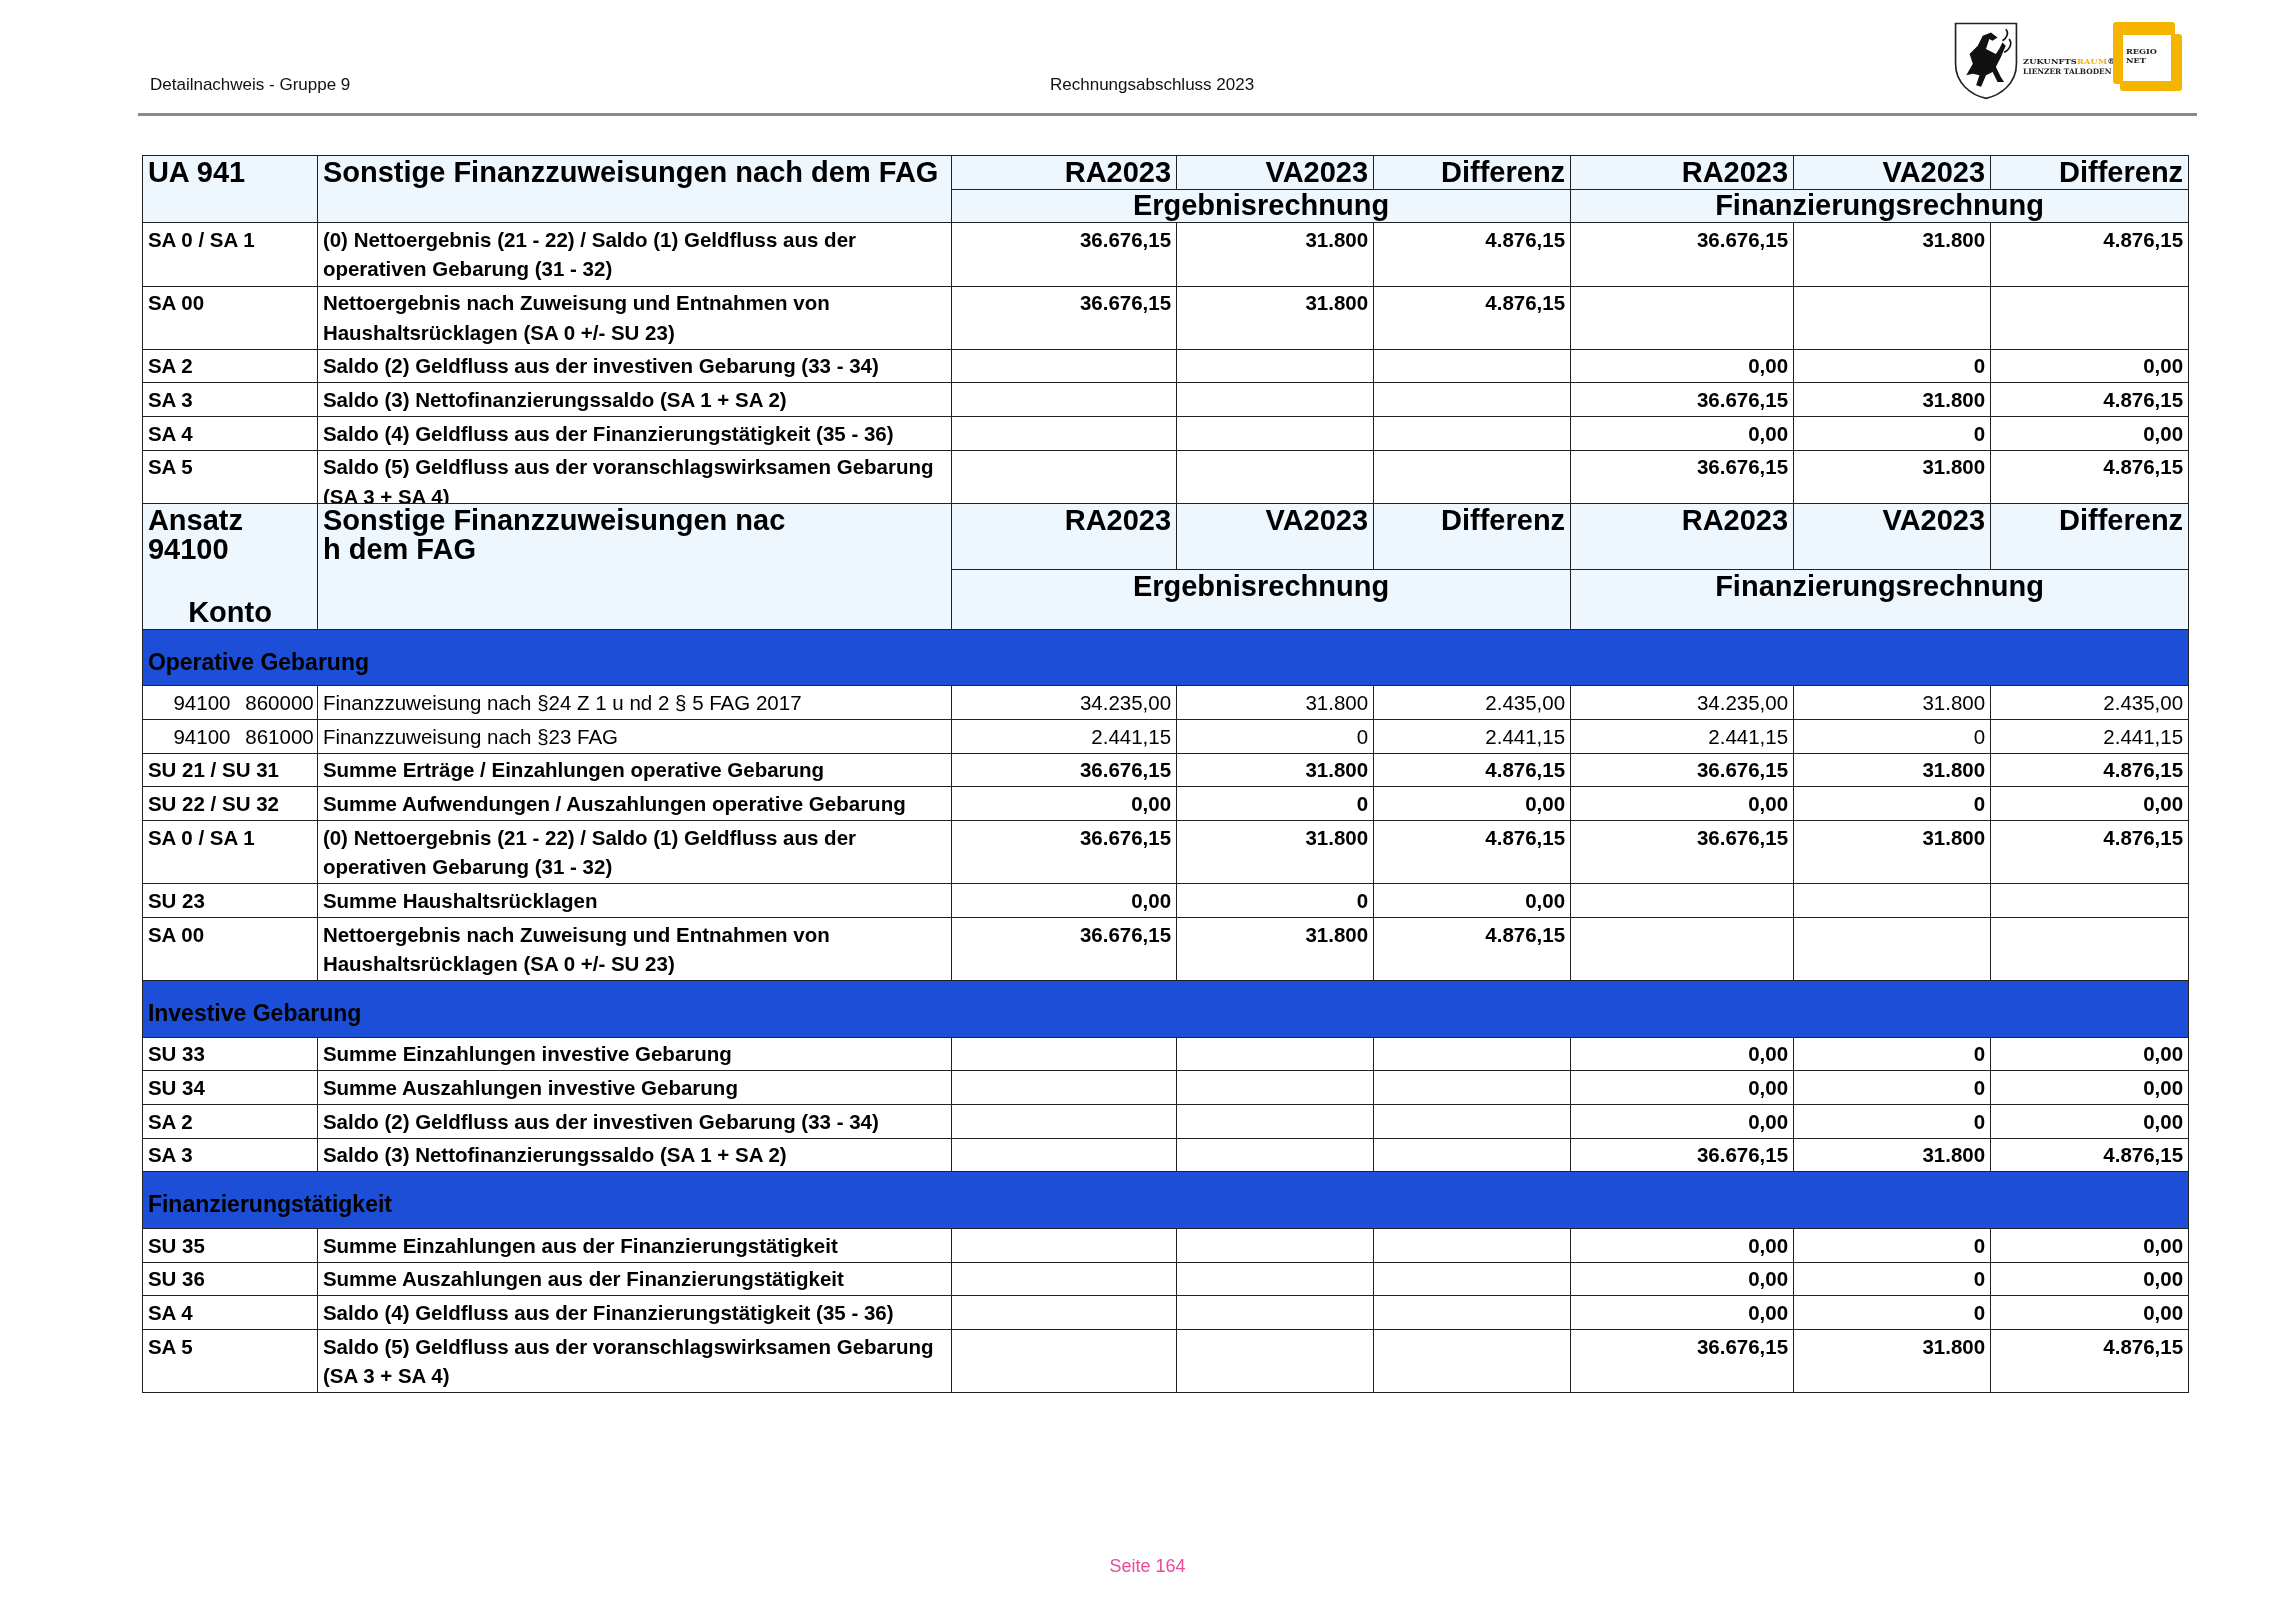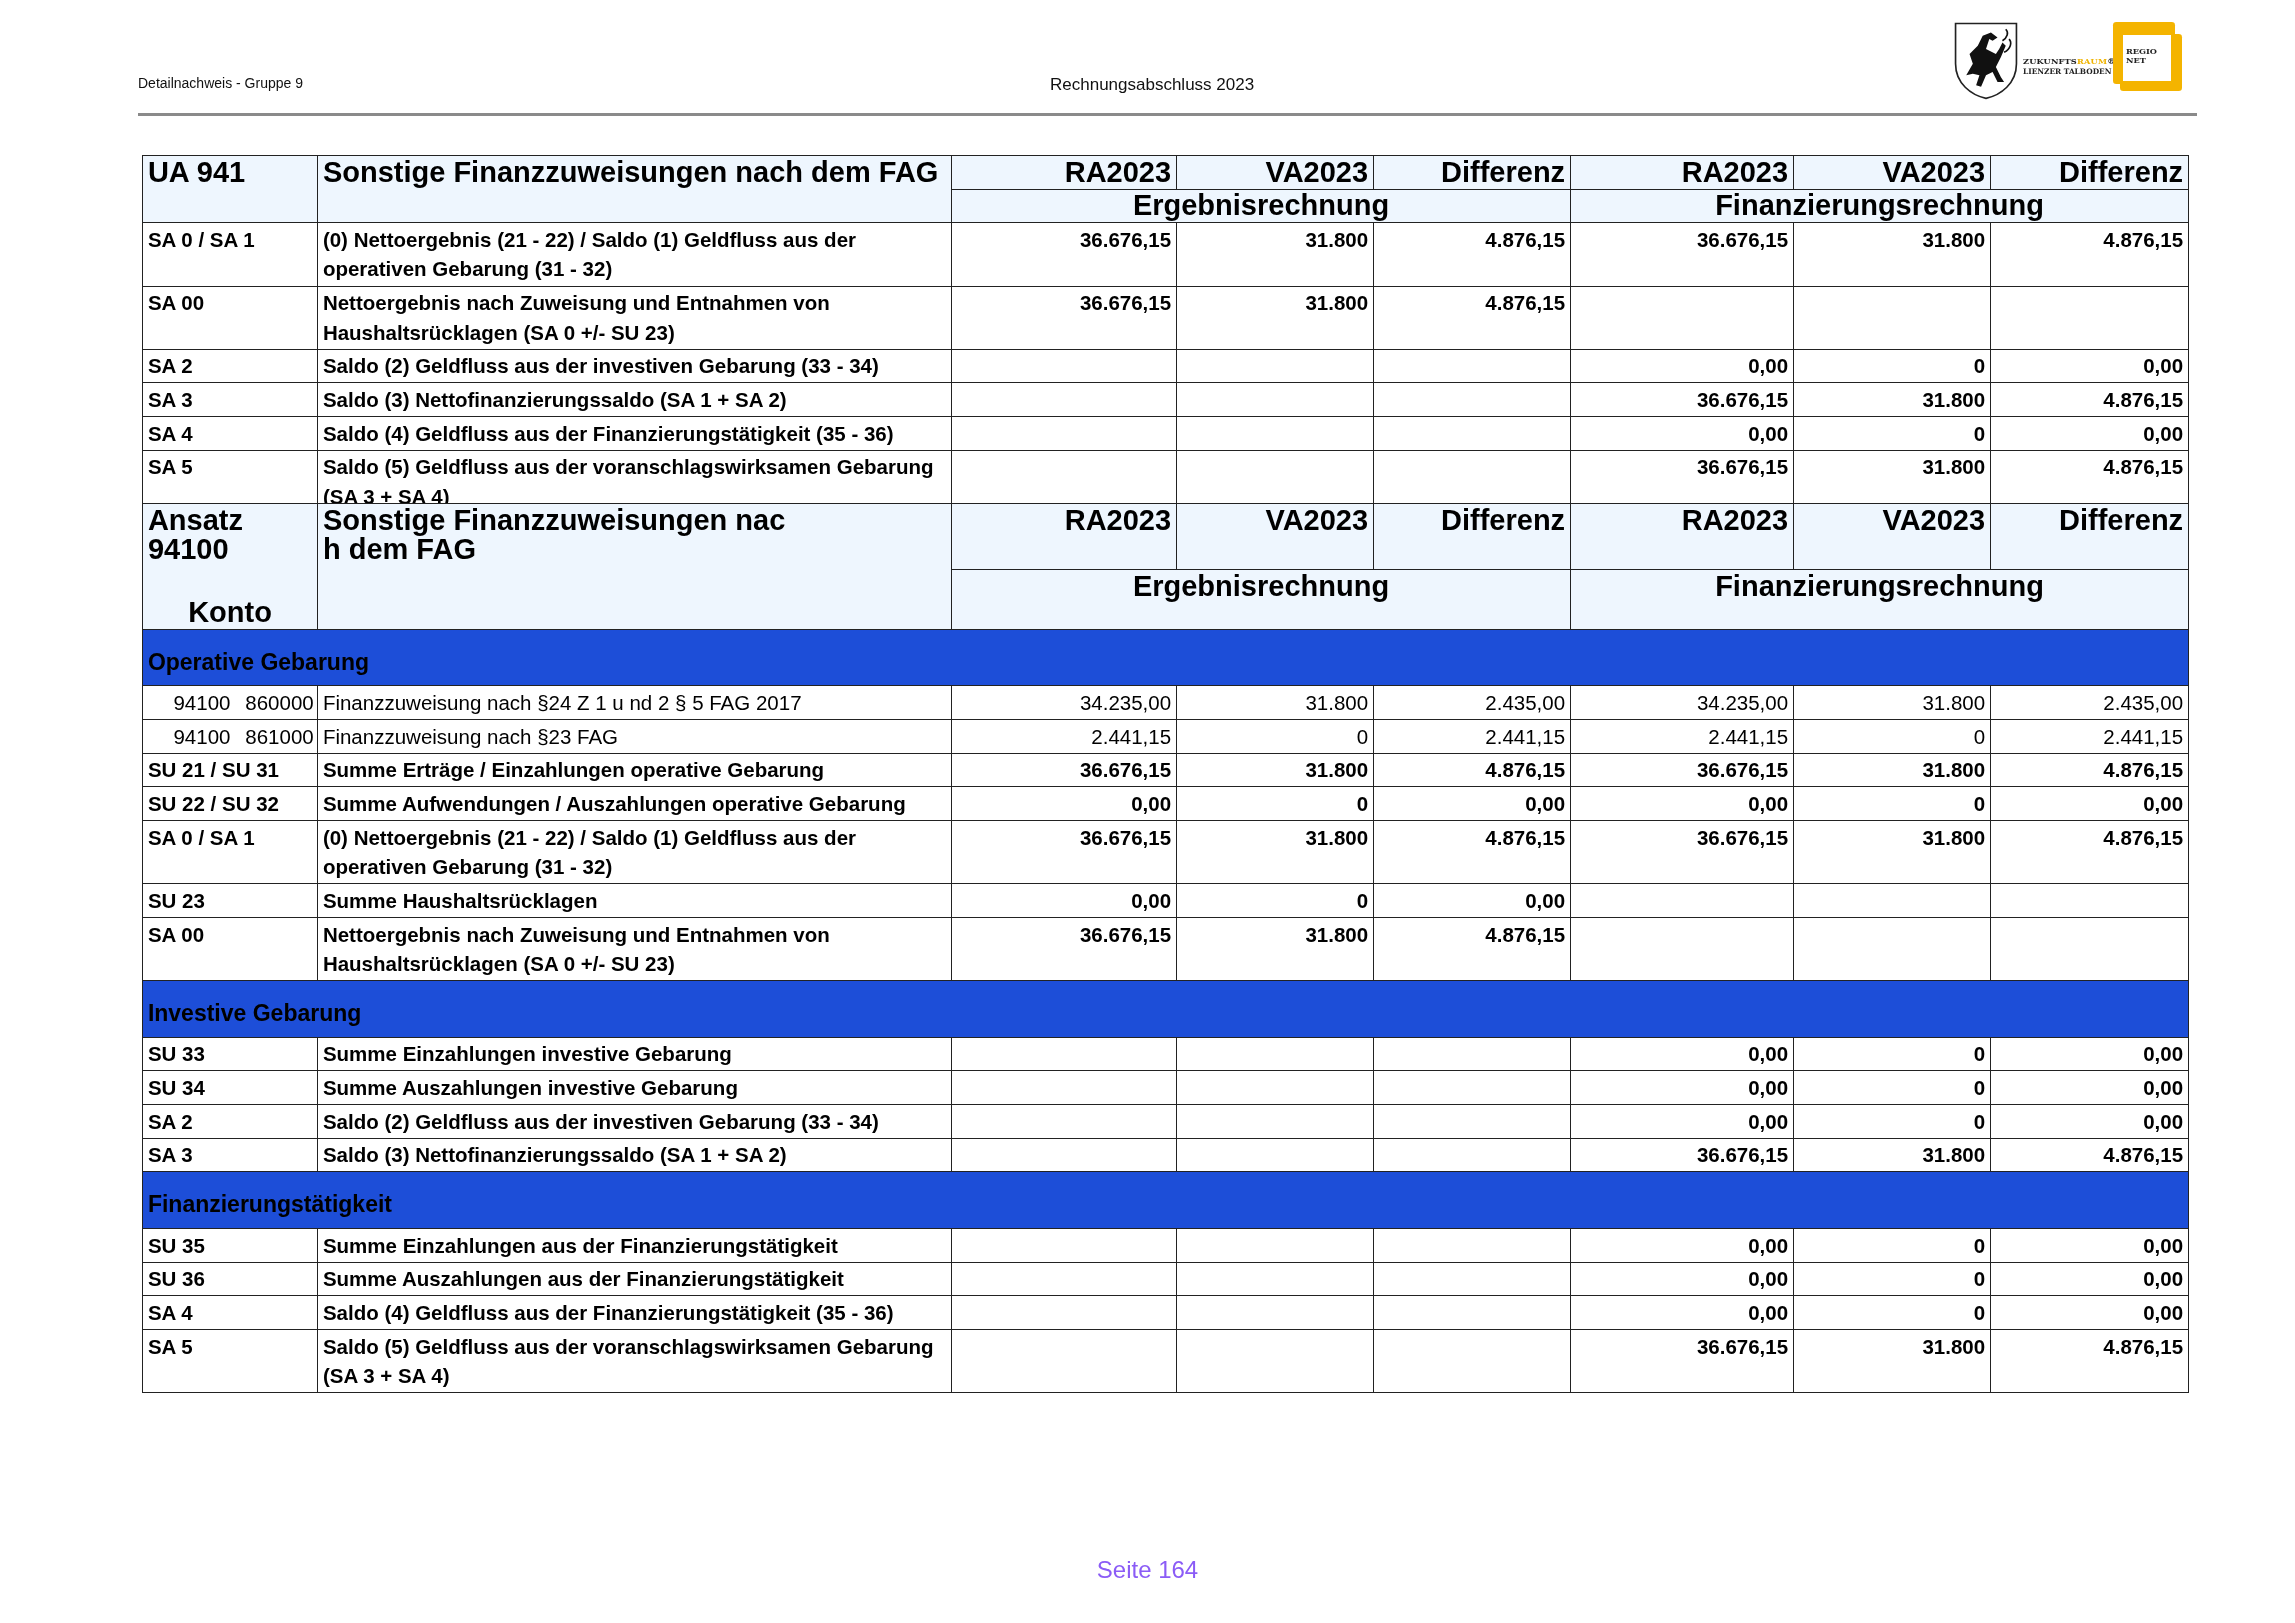--- a/index.html
+++ b/index.html
@@ -1,19 +1,19 @@
 <!DOCTYPE html>
 <html style="font-size:13px"><head>
 <meta charset="utf-8">
 <style>
   html, body { margin: 0; padding: 0; background: #ffffff; }
   body { width: 2295px; height: 1623px; position: relative; overflow: hidden;
          font-family: "Liberation Sans", "DejaVu Sans", sans-serif; color: #000; }
   .page-header { position: absolute; left: 138px; top: 72px; width: 2059px; height: 41px; }
-  .hdr-left { position: absolute; left: 0; top: 2.5px; font-size: 14px; color: #111; }
+  .hdr-left { position: absolute; left: 12px; top: 2.5px; font-size: 17px; color: #111; }
   .hdr-center { position: absolute; left: 912px; top: 2.5px; font-size: 17px; color: #111; }
   .hdr-rule { position: absolute; left: 138px; top: 113px; width: 2059px; height: 2.5px; background: #8a8a8a; }
   .logos { position: absolute; left: 1951px; top: 18px; width: 246px; height: 89px; }
   .shield { position: absolute; left: 1.6px; top: 3.3px; width: 66px; height: 79px; }
   .zr-text { position: absolute; left: 72px; top: 39px; font-family: "DejaVu Serif", serif; font-weight: bold; line-height: 9.8px; }
   .zr-1 { font-size: 8.2px; color: #222; letter-spacing: 0.2px; }
   .zr-1 .raum { color: #f0b400; }
   .zr-2 { font-size: 7.4px; color: #222; }
   .regio { position: absolute; left: 162px; top: 4.1px; width: 69px; height: 61px; }
   .regio .outer { position: absolute; left: 0; top: 0; width: 62px; height: 62px; background: #f4b400; border-radius: 3.3px; }
@@ -28,21 +28,21 @@
   table.fin tr.hdr td.c { text-align: center; }
   table.fin tr.bold td { font-weight: bold; }
   table.fin tr.light td { font-weight: normal; margin-left: 48px; }
   table.fin tr.section td { background: #1d4ed8; font-weight: bold; font-size: 23px; line-height: 43px; padding-top: 11px; }
   table.fin td.konto { white-space: nowrap; text-align: right; padding-right: 3.3px; }
   table.fin td.konto span.a { display: inline-block; width: 74px; text-align: right; margin-right: 14.8px; }
   table.fin td.konto-hdr { position: relative; }
   table.fin td.konto-hdr .kt { display: block; text-align: center; margin-top: 3.3px; }
   #t1 { top: 155px; }
   #t2 { top: 503px; }
-  .page-footer { position: absolute; left: 0; width: 2295px; top: 1556px; text-align: center; font-size: 24px; color: #8b5cf6; }
+  .page-footer { position: absolute; left: 0; width: 2295px; top: 1556px; text-align: center; font-size: 18px; color: #ec4899; }
 </style>
 </head>
 <body>
 
 <div class="page-header">
   <span class="hdr-left">Detailnachweis - Gruppe 9</span>
   <span class="hdr-center">Rechnungsabschluss 2023</span>
 </div>
 <div class="hdr-rule"></div>
 

